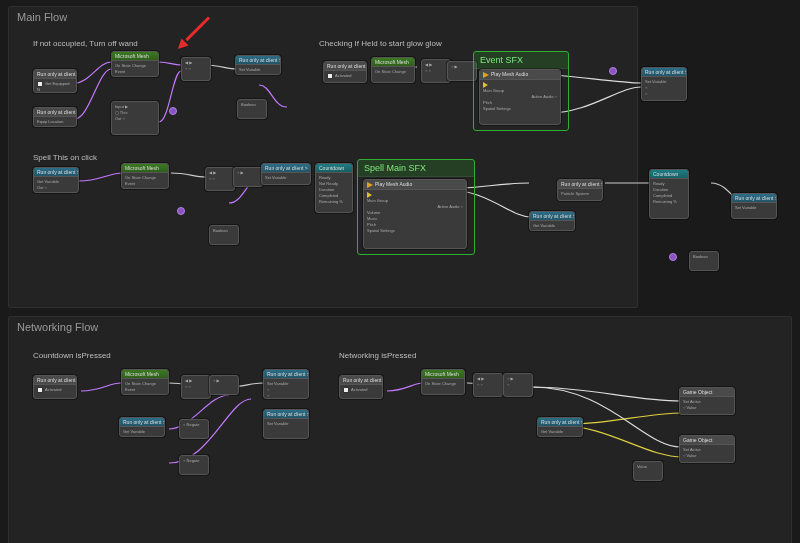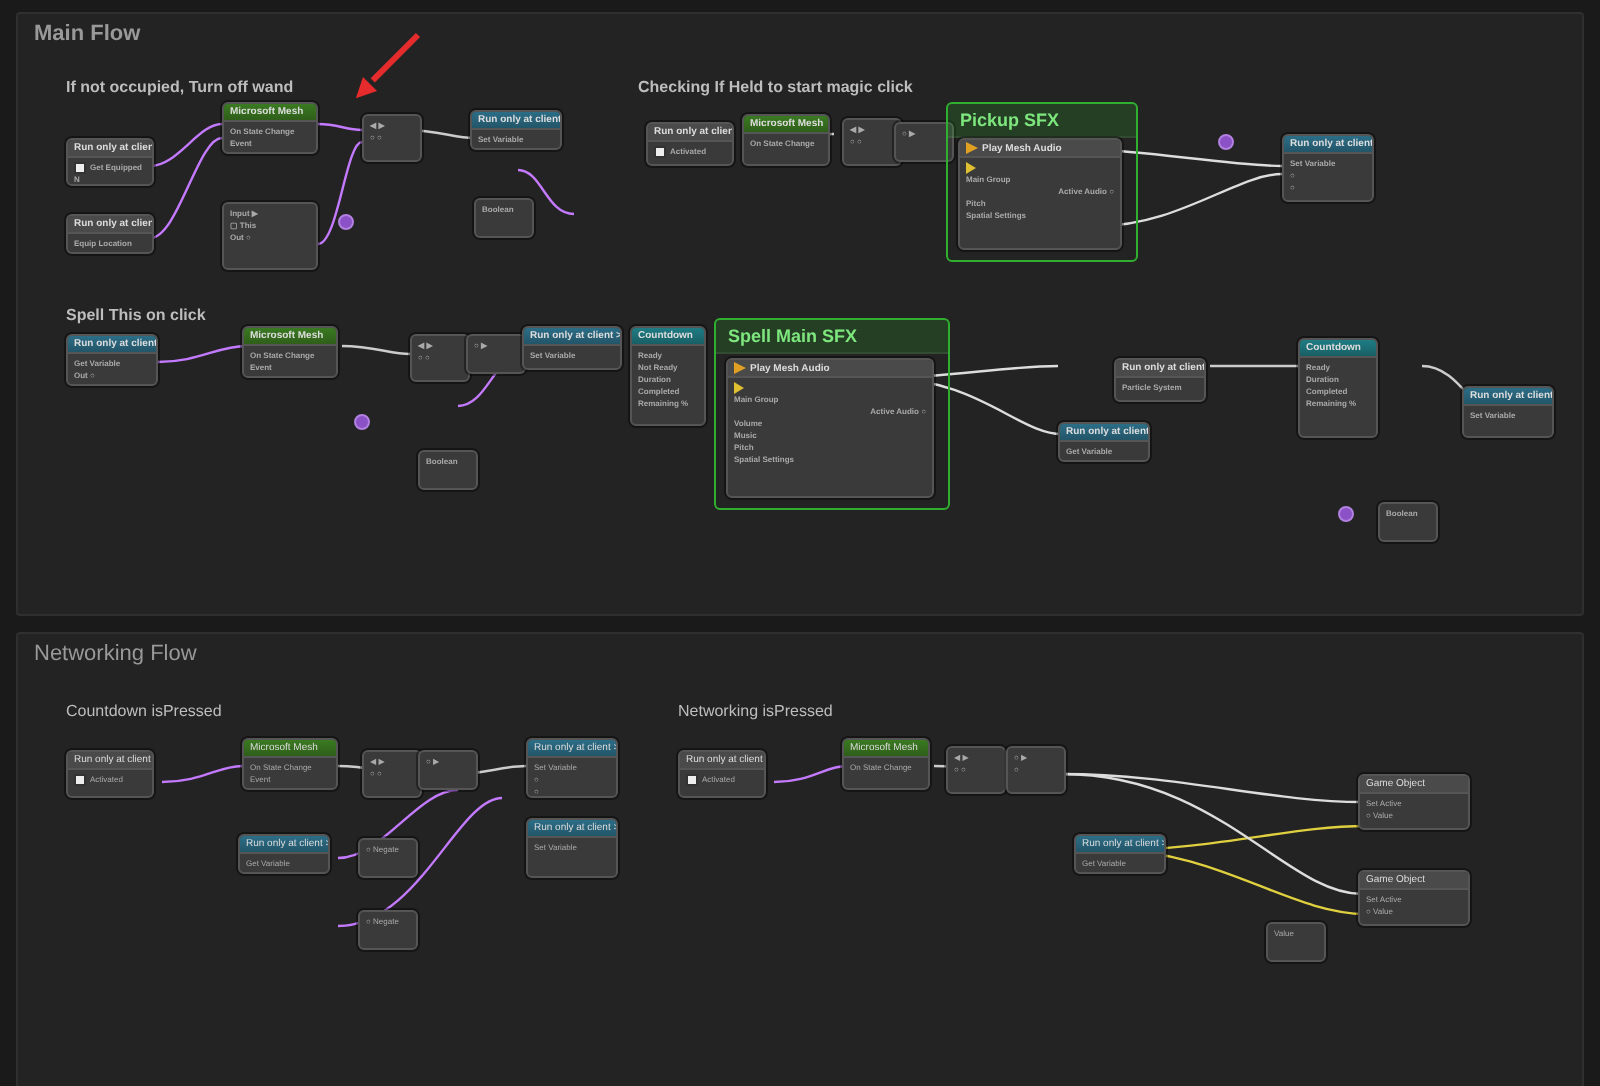--- a/index.html
+++ b/index.html
@@ -100,28 +100,28 @@
     border-bottom:3px solid transparent;
     vertical-align:middle; margin-right:2px;
   }
   svg.wires { position:absolute; left:0; top:0; pointer-events:none; }
   svg.wires path { fill:none; stroke-width:1.2; }
   .purple-dot { position:absolute; width:8px; height:8px; border-radius:50%; background:#8a52c6; border:1px solid #b281e0; }
 </style>
 </head>
 <body>
 
-<div class="section" style="left:8px; top:6px; width:784px; height:302px;font-weight:bold;">
+<div class="section" style="left:8px; top:6px; width:630px; height:302px;">
   <div class="section-title">Main Flow</div>
 
   <div class="red-arrow-line" style="left:200px; top:9px; width:32px; transform:rotate(135deg);"></div>
   <div class="red-arrow-head" style="left:176px; top:30px; transform:rotate(135deg);"></div>
 
   <div class="comment" style="left:24px; top:32px;">If not occupied, Turn off wand</div>
-  <div class="comment" style="left:310px; top:32px;">Checking If Held to start magic click</div>
+  <div class="comment" style="left:310px; top:32px;">Checking If Held to start glow glow</div>
 
   <svg class="wires" width="784" height="150">
     <path d="M 66 76 C 80 76 90 55 102 55" stroke="#c47aff"></path>
     <path d="M 66 112 C 80 112 90 62 102 62" stroke="#c47aff"></path>
     <path d="M 150 55 C 160 55 164 58 172 58" stroke="#c47aff"></path>
     <path d="M 150 115 C 160 115 164 64 172 64" stroke="#c47aff"></path>
     <path d="M 194 58 C 210 58 218 62 228 62" stroke="#ccc"></path>
     <path d="M 250 78 C 262 78 264 100 278 100" stroke="#c47aff"></path>
     <path d="M 362 62 C 380 62 396 60 408 60" stroke="#ccc"></path>
     <path d="M 432 60 C 448 60 450 64 460 64" stroke="#ccc"></path>
@@ -165,21 +165,21 @@
     <div class="body"><span>On State Change</span></div>
   </div>
   <div class="node" style="left:412px; top:52px; width:22px; height:24px;">
     <div class="body">◀   ▶<br>○   ○</div>
   </div>
   <div class="node" style="left:438px; top:54px; width:20px; height:20px;">
     <div class="body">○ ▶</div>
   </div>
 
   <div class="group-box green" style="left:464px; top:44px; width:96px; height:80px;">
-    <div class="gtitle">Pickup SFX</div>
+    <div class="gtitle">Event SFX</div>
   </div>
   <div class="node" style="left:470px; top:62px; width:82px; height:56px;">
     <div class="hdr"><span class="icon-speaker"></span><span>Play Mesh Audio</span></div>
     <div class="body">
       <div class="pin-row">
           <span class="yellow-tri"></span>
         </div>
       <div><span>Main Group</span></div>
       <div style="text-align:right;"><span>Active Audio</span> ○</div>
       <div><span>Pitch</span></div>

